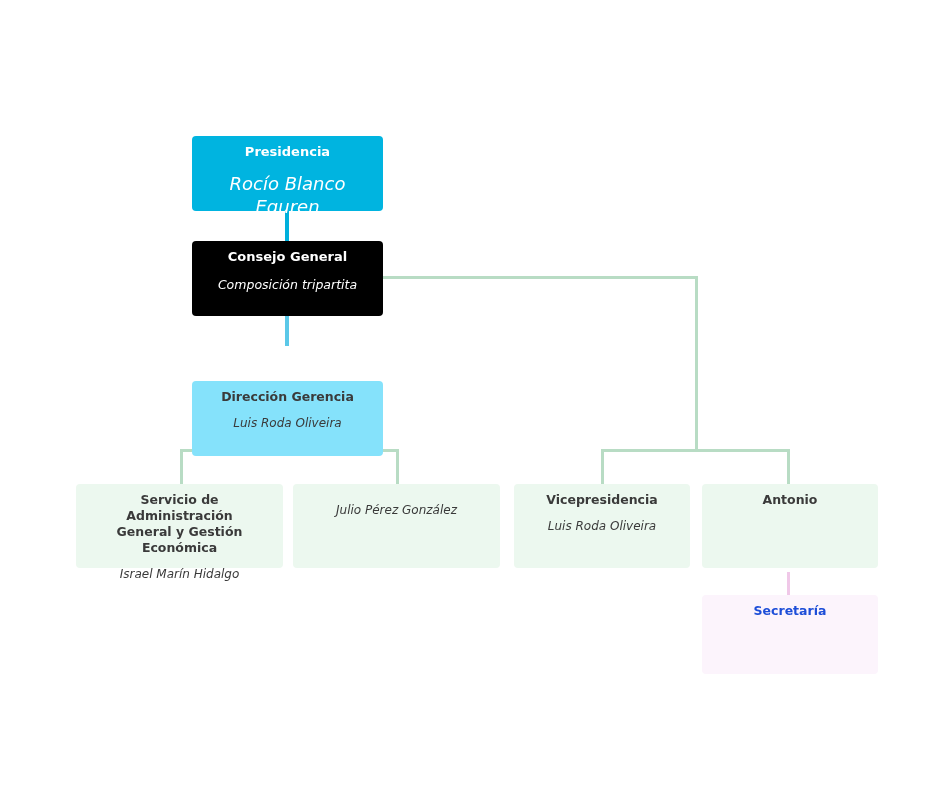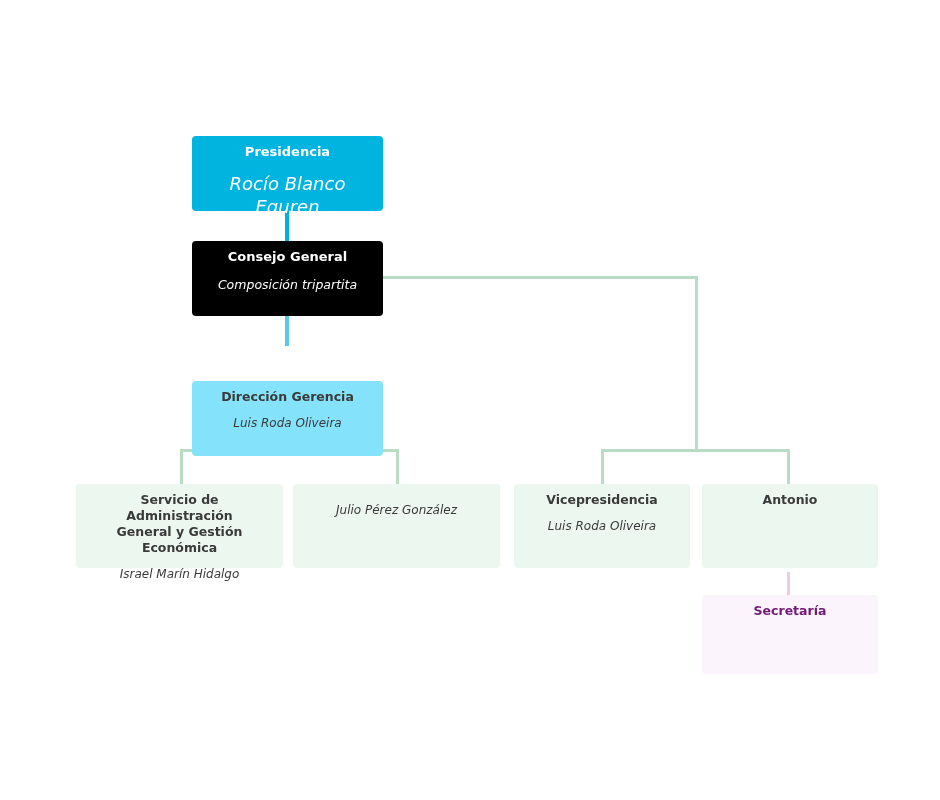--- a/index.html
+++ b/index.html
@@ -85,21 +85,21 @@
   .node.lv-green .title,
   .node.lv-green .subtitle { color: #3a3a3a; }
   .node.lv-green .title { font-size: 12.5px; }
   .node.lv-green .subtitle { font-size: 12px; }
 
   
   .node.lv-violet {
     background: #fcf4fc;
   }
   .node.lv-violet .title,
-  .node.lv-violet .subtitle { color: #701a75; }
+  .node.lv-violet .subtitle { color: #1d4ed8; }
   .node.lv-violet .title { font-size: 12.5px; }
   .node.lv-violet .subtitle { font-size: 12px; }
 </style>
 </head>
 <body>
 
 <div id="chart">
 
   <div class="conn cyan-strong" style="left:285px; top:211px; width:4px; height:30px;"></div>
 

